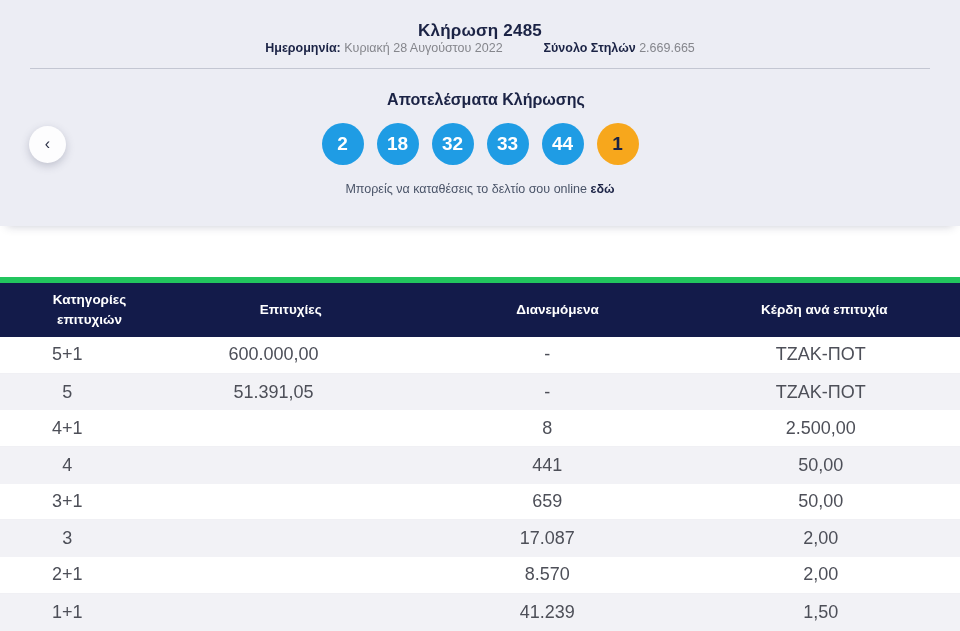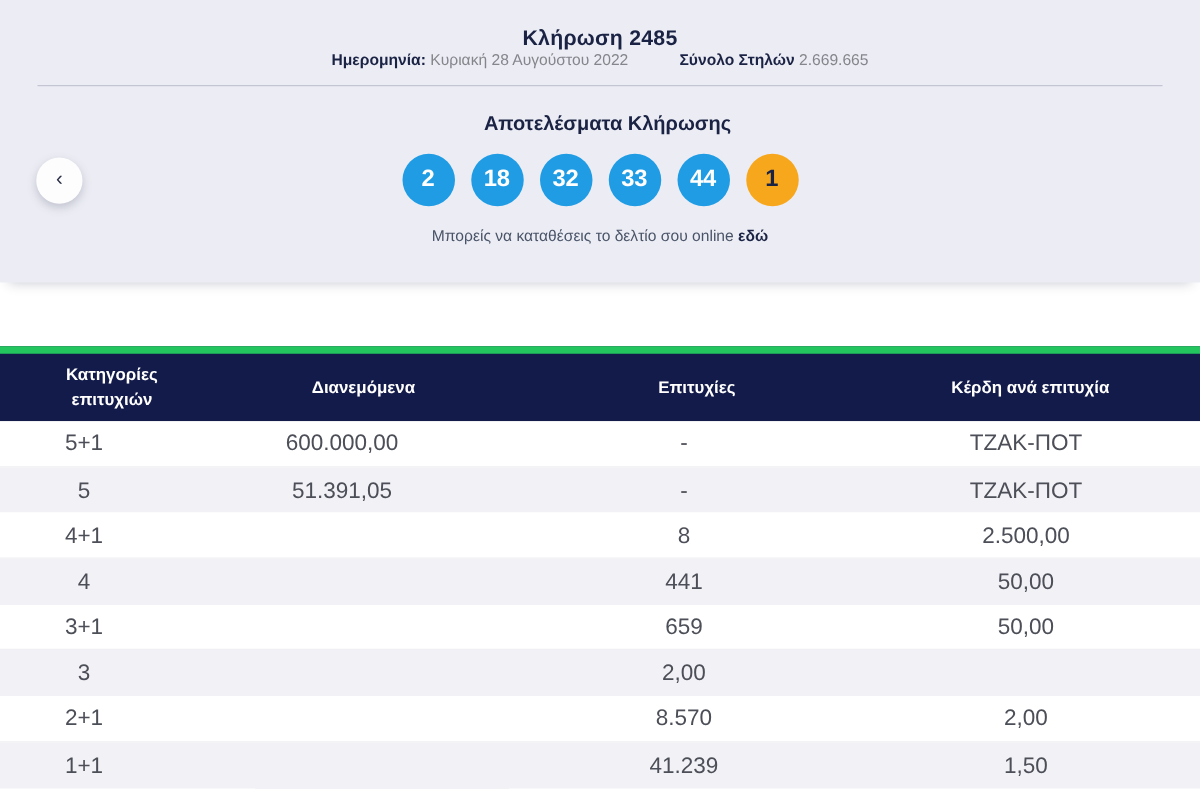--- a/index.html
+++ b/index.html
@@ -166,23 +166,23 @@
       <span>Μπορείς να καταθέσεις το δελτίο σου online</span>
       <a class="link">εδώ</a>
     </p>
   </section>
 
   <section class="table-section">
     <div class="thead">
 
         <div class="th">Κατηγορίες επιτυχιών</div>
 
+        <div class="th">Επιτυχίες</div>
+
         <div class="th">Διανεμόμενα</div>
-
-        <div class="th">Επιτυχίες</div>
 
         <div class="th">Κέρδη ανά επιτυχία</div>
       </div>
     <div class="tbody">
 
         <div class="t-row">
           <div class="td">5+1</div>
           <div class="td">600.000,00</div>
           <div class="td">-</div>
           <div class="td">ΤΖΑΚ-ΠΟΤ</div>
@@ -212,20 +212,21 @@
         <div class="t-row">
           <div class="td">3+1</div>
           <div class="td"></div>
           <div class="td">659</div>
           <div class="td">50,00</div>
         </div>
 
         <div class="t-row">
           <div class="td">3</div>
           <div class="td"></div>
+          <div class="td">17.087</div>
           <div class="td">2,00</div>
         </div>
 
         <div class="t-row">
           <div class="td">2+1</div>
           <div class="td"></div>
           <div class="td">8.570</div>
           <div class="td">2,00</div>
         </div>
 

